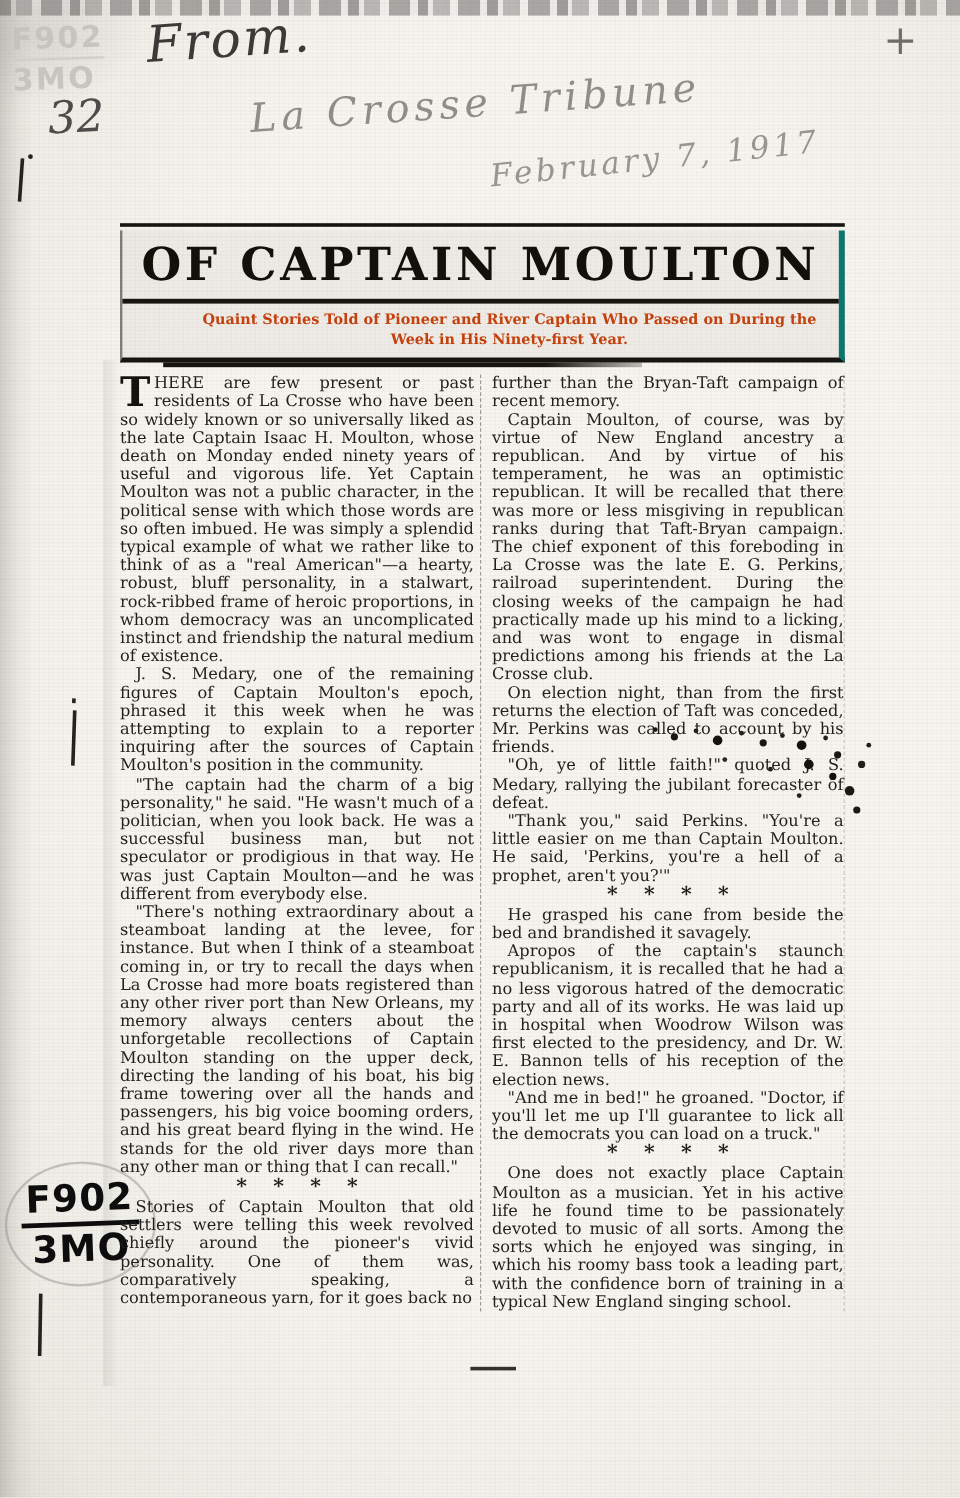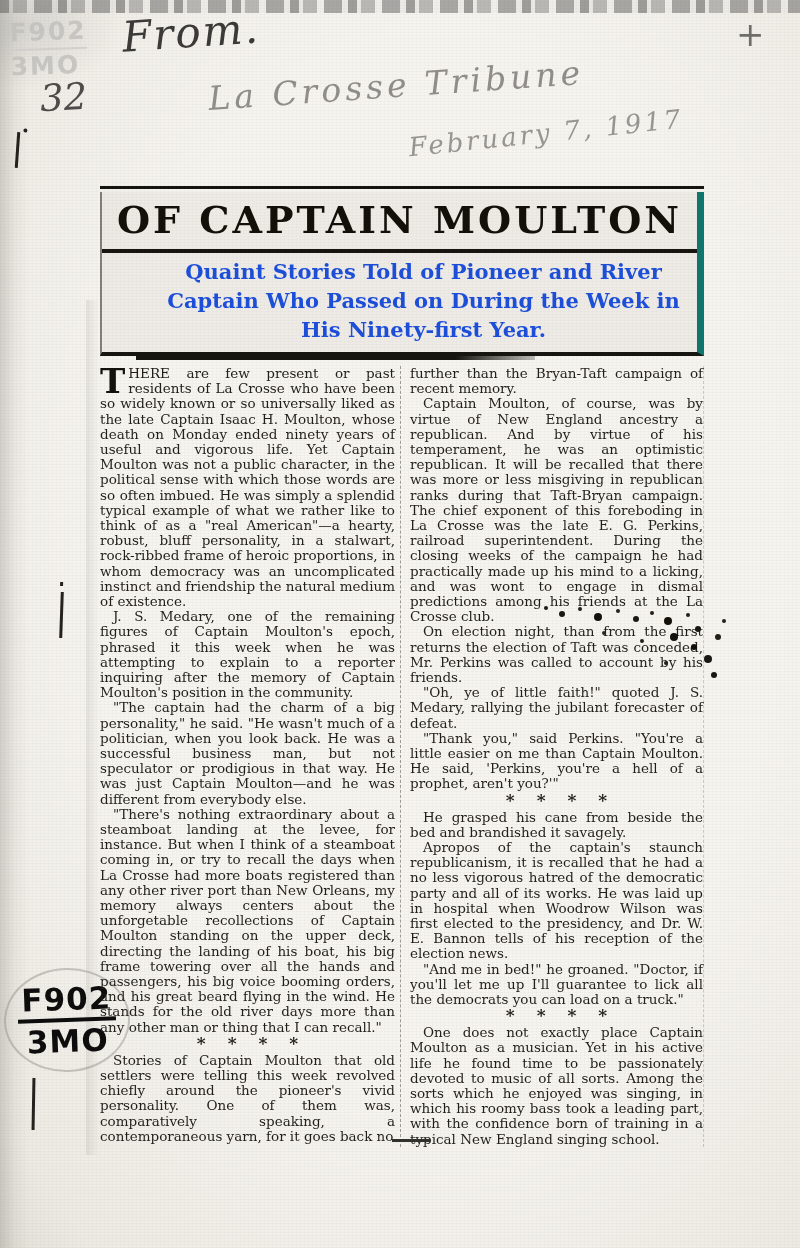--- a/index.html
+++ b/index.html
@@ -65,29 +65,29 @@
   .pen { position:absolute; background:#24221f; }
   .pen-top    { left:16px; top:132px; width:3px; height:36px; transform:rotate(4deg); }
   .pen-top::after { content:""; position:absolute; left:6px; top:-4px; width:4px; height:4px; background:#24221f; border-radius:50%; }
   .pen-mid    { left:60px; top:592px; width:3px; height:46px; transform:rotate(2deg); }
   .pen-mid::after { content:""; position:absolute; left:-1px; top:-10px; width:3px; height:4px; background:#24221f; }
   .pen-bottom { left:32px; top:1078px; width:3px; height:52px; transform:rotate(1deg); }
 
   
   .article { position:absolute; left:100px; top:186px; width:604px; }
   .rule-thin { border-top:3px solid #17150f; margin-bottom:3px; }
-  .head-block { border-right:7px solid #0f766e; border-left:2px solid rgba(40,38,32,.55); border-bottom:4px solid #17150f; background:rgba(150,146,136,.08); }
+  .head-block { border-right:5px solid #0f766e; border-left:2px solid rgba(40,38,32,.55); border-bottom:4px solid #17150f; background:rgba(150,146,136,.08); }
   .headline {
     text-align:center; font-weight:bold; font-size:38px; letter-spacing:3px;
     padding:5px 0 7px 0; border-bottom:4px solid #17150f; color:#121009;
     font-family:"DejaVu Serif", serif; white-space:nowrap;
   }
   .subhead {
-    text-align:center; font-weight:bold; font-size:21px; line-height:1.38;
-    padding:5px 14px 7px 14px; color:#1d4ed8;margin-left:48px;
+    text-align:center; font-weight:bold; font-size:12px; line-height:1.38;
+    padding:5px 14px 7px 14px; color:#c2410c;margin-left:48px;
   }
   .subrule { height:4px; width:66%; margin-left:36px; background:linear-gradient(90deg,#17150f 80%, rgba(23,21,15,.25)); }
 
   .columns { display:flex; margin-top:6px; }
   .col { font-size:13.5px; line-height:15.2px; text-align:justify; color:#211f1b; }
   .col-left  { width:300px; padding-right:5px; }
   .col-right { width:304px; padding-left:9px; border-left:1px dashed rgba(90,86,78,.55); border-right:1px dashed rgba(120,116,108,.35); }
   .para { text-indent:13px; margin:0; }
   .para.noindent { text-indent:0; }
   .dropcap {
@@ -142,21 +142,21 @@
   <div class="rule-thin"></div>
   <div class="head-block">
     <div class="headline">OF CAPTAIN MOULTON</div>
     <div class="subhead">Quaint Stories Told of Pioneer and River Captain Who Passed on During the Week in His Ninety-first Year.</div>
   </div>
   <div class="subrule"></div>
 
   <div class="columns">
     <div class="col col-left">
       <p class="para noindent"><span class="dropcap">T</span><span>HERE are few present or past residents of La Crosse who have been so widely known or so universally liked as the late Captain Isaac H. Moulton, whose death on Monday ended ninety years of useful and vigorous life. Yet Captain Moulton was not a public character, in the political sense with which those words are so often imbued. He was simply a splendid typical example of what we rather like to think of as a "real American"—a hearty, robust, bluff personality, in a stalwart, rock-ribbed frame of heroic proportions, in whom democracy was an uncomplicated instinct and friendship the natural medium of existence.</span></p>
-      <p class="para">J. S. Medary, one of the remaining figures of Captain Moulton's epoch, phrased it this week when he was attempting to explain to a reporter inquiring after the memory of Captain Moulton's position in the community.</p>
+      <p class="para">J. S. Medary, one of the remaining figures of Captain Moulton's epoch, phrased it this week when he was attempting to explain to a reporter inquiring after the sources of Captain Moulton's position in the community.</p>
       <p class="para">"The captain had the charm of a big personality," he said. "He wasn't much of a politician, when you look back. He was a successful business man, but not speculator or prodigious in that way. He was just Captain Moulton—and he was different from everybody else.</p>
       <p class="para">"There's nothing extraordinary about a steamboat landing at the levee, for instance. But when I think of a steamboat coming in, or try to recall the days when La Crosse had more boats registered than any other river port than New Orleans, my memory always centers about the unforgetable recollections of Captain Moulton standing on the upper deck, directing the landing of his boat, his big frame towering over all the hands and passengers, his big voice booming orders, and his great beard flying in the wind. He stands for the old river days more than any other man or thing that I can recall."</p>
       <div class="divider">* * * *</div>
       <p class="para">Stories of Captain Moulton that old settlers were telling this week revolved chiefly around the pioneer's vivid personality. One of them was, comparatively speaking, a contemporaneous yarn, for it goes back no</p>
     </div>
     <div class="col col-right">
       <p class="para noindent">further than the Bryan-Taft campaign of recent memory.</p>
       <p class="para">Captain Moulton, of course, was by virtue of New England ancestry a republican. And by virtue of his temperament, he was an optimistic republican. It will be recalled that there was more or less misgiving in republican ranks during that Taft-Bryan campaign. The chief exponent of this foreboding in La Crosse was the late E. G. Perkins, railroad superintendent. During the closing weeks of the campaign he had practically made up his mind to a licking, and was wont to engage in dismal predictions among his friends at the La Crosse club.</p>
       <p class="para">On election night, than from the first returns the election of Taft was conceded, Mr. Perkins was called to account by his friends.</p>
       <p class="para">"Oh, ye of little faith!" quoted J. S. Medary, rallying the jubilant forecaster of defeat.</p>

